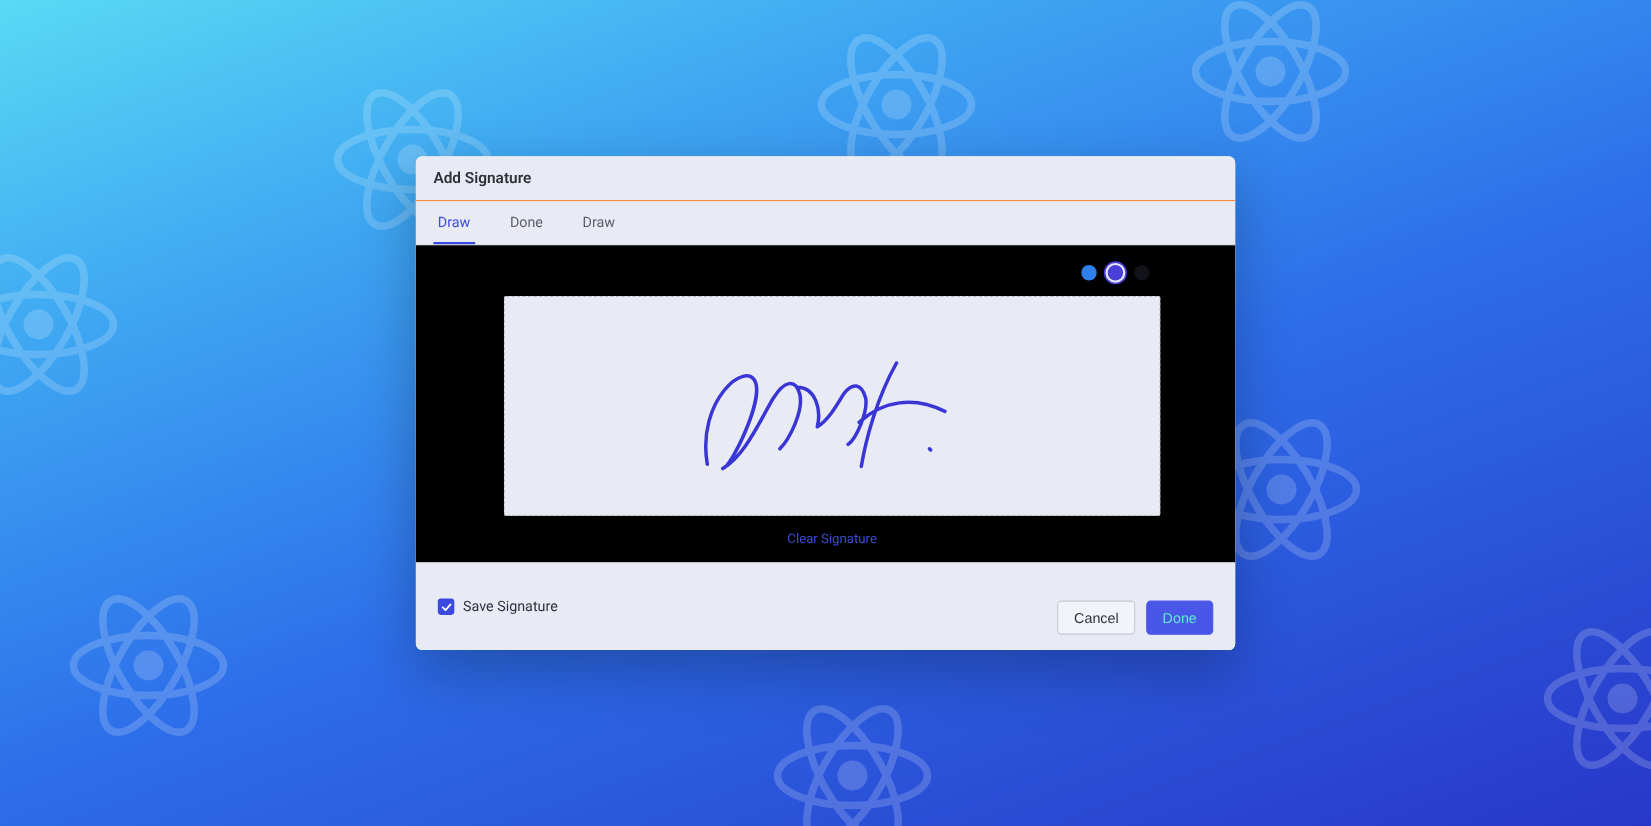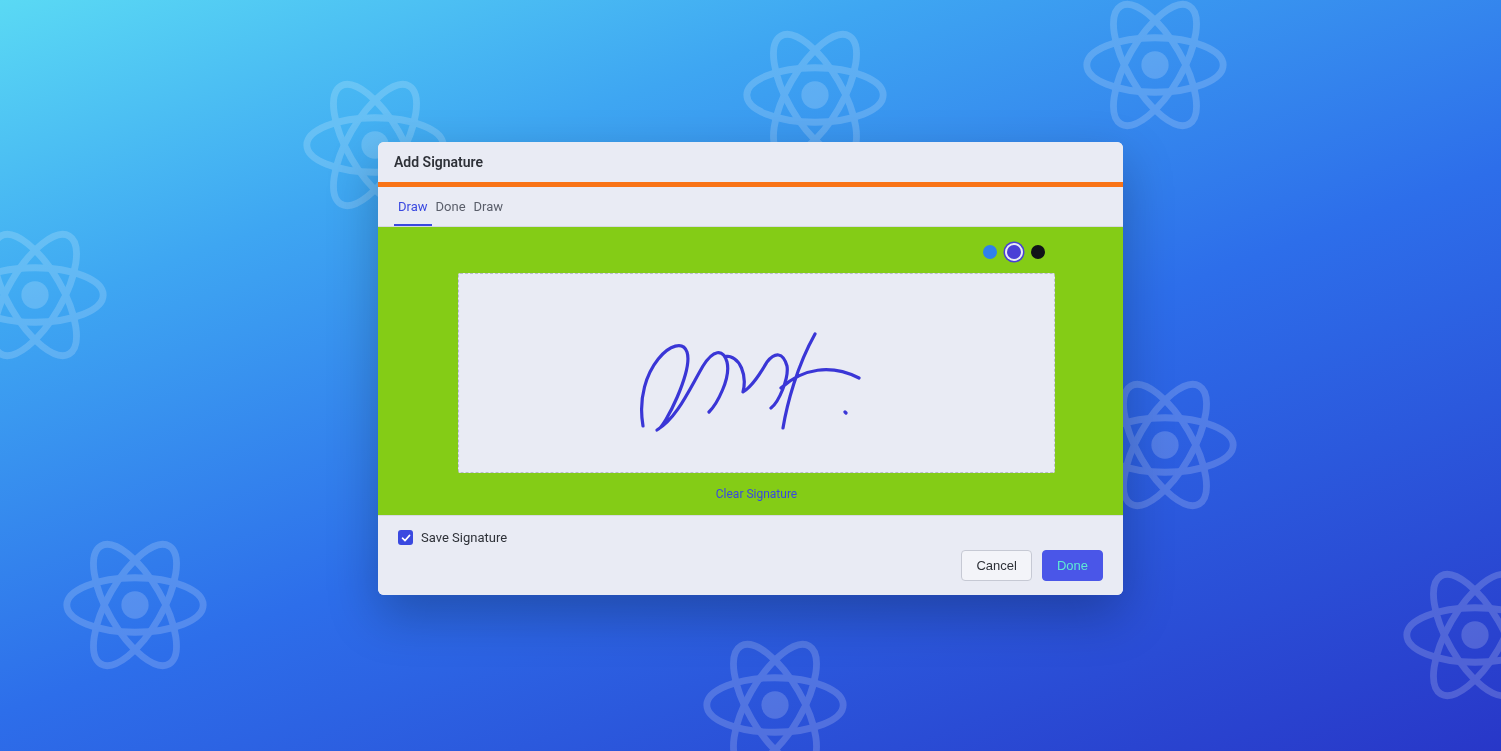--- a/index.html
+++ b/index.html
@@ -21,49 +21,50 @@
     left: 378px;
     top: 142px;
     width: 745px;
     background: #e9ebf4;
     border-radius: 6px;
     box-shadow: 0 20px 50px rgba(0,0,0,0.25);
     overflow: hidden;
   }
   .dialog-header {
     padding: 12px 16px;
-    border-bottom: 5px solid #f97316;
+    border-bottom: 1px solid #f97316;
     background: #e9ebf4;
   }
   .dialog-title {
     font-size: 14px;
     font-weight: 600;
     color: #2e3138;
   }
   .tabs {
     display: flex;
+    gap: 28px;
     padding: 0 16px;
     border-bottom: 1px solid #d6d8e2;
     background: #e9ebf4;
   }
   .tab {
     padding: 12px 4px 10px 4px;
     font-size: 13px;
     color: #5a5e6a;
     cursor: pointer;
     border-bottom: 2px solid transparent;
   }
   .tab.active {
     color: #3a49e0;
     border-bottom-color: #3a49e0;
   }
 
   .body-area {
     padding: 18px 68px 14px 80px;
-    background: #84cc16;
+    background: #000000;
     position: relative;
   }
   .color-row {
     display: flex;
     justify-content: flex-end;
     gap: 10px;
     margin-bottom: 14px;
     padding-right: 10px;
   }
   .color-dot {
@@ -87,21 +88,21 @@
   .clear-link {
     text-align: center;
     margin-top: 14px;
     font-size: 12px;
     color: #3a49e0;
     cursor: pointer;
   }
 
   .footer {
     display: flex;
-    align-items: flex-start;
+    align-items: center;
     padding: 14px 20px;
     border-top: 1px solid #d6d8e2;
     background: #e9ebf4;
   }
   .save-check { display: flex; align-items: center; gap: 8px; }
   .checkbox {
     width: 15px; height: 15px; border-radius: 3px;
     background: #3a49e0; display: flex; align-items: center; justify-content: center;
     cursor: pointer;
   }

